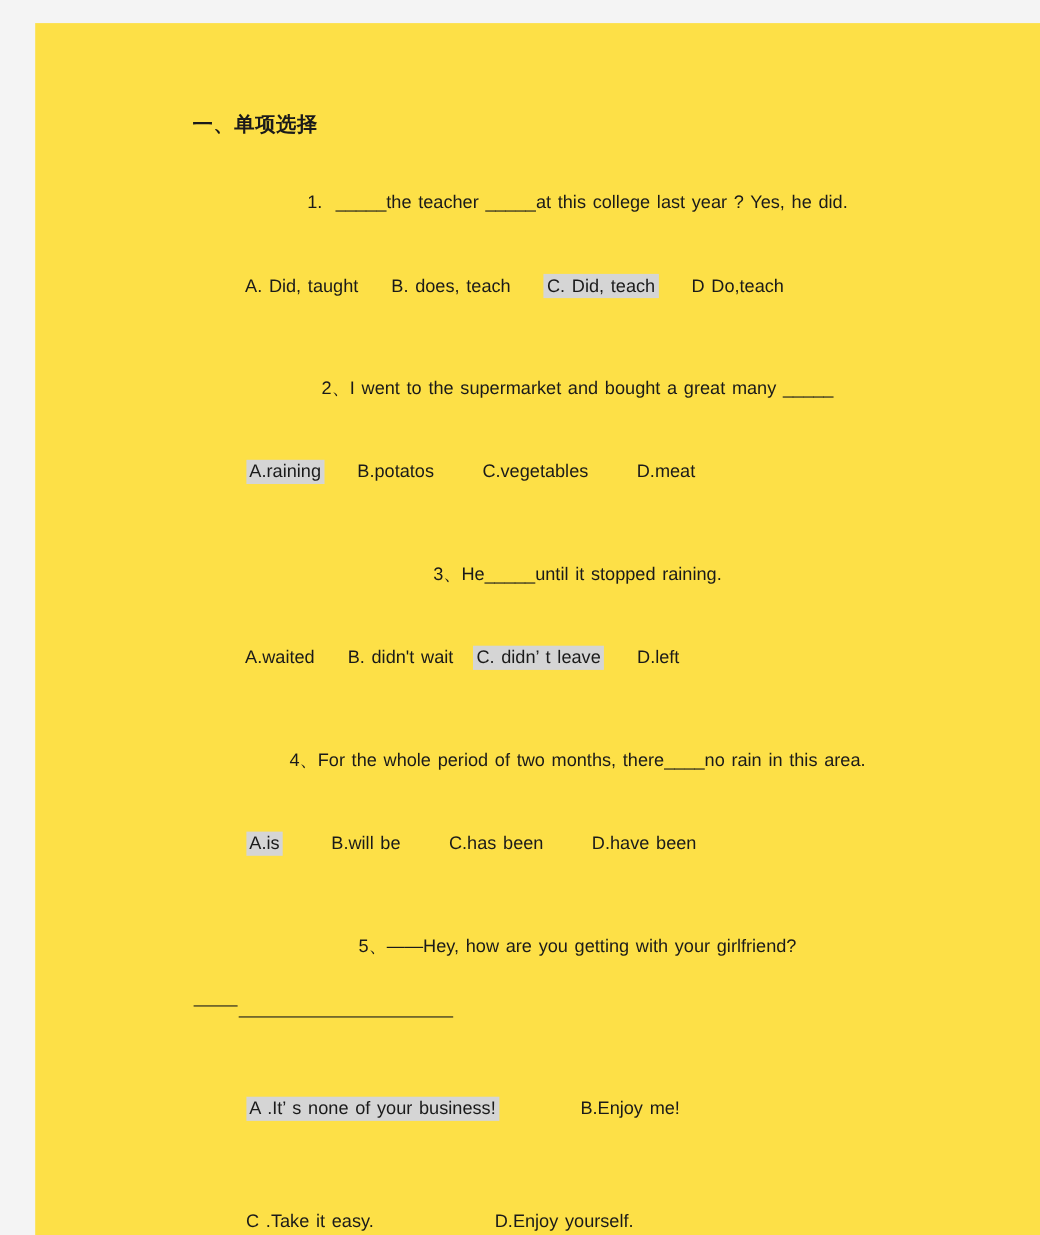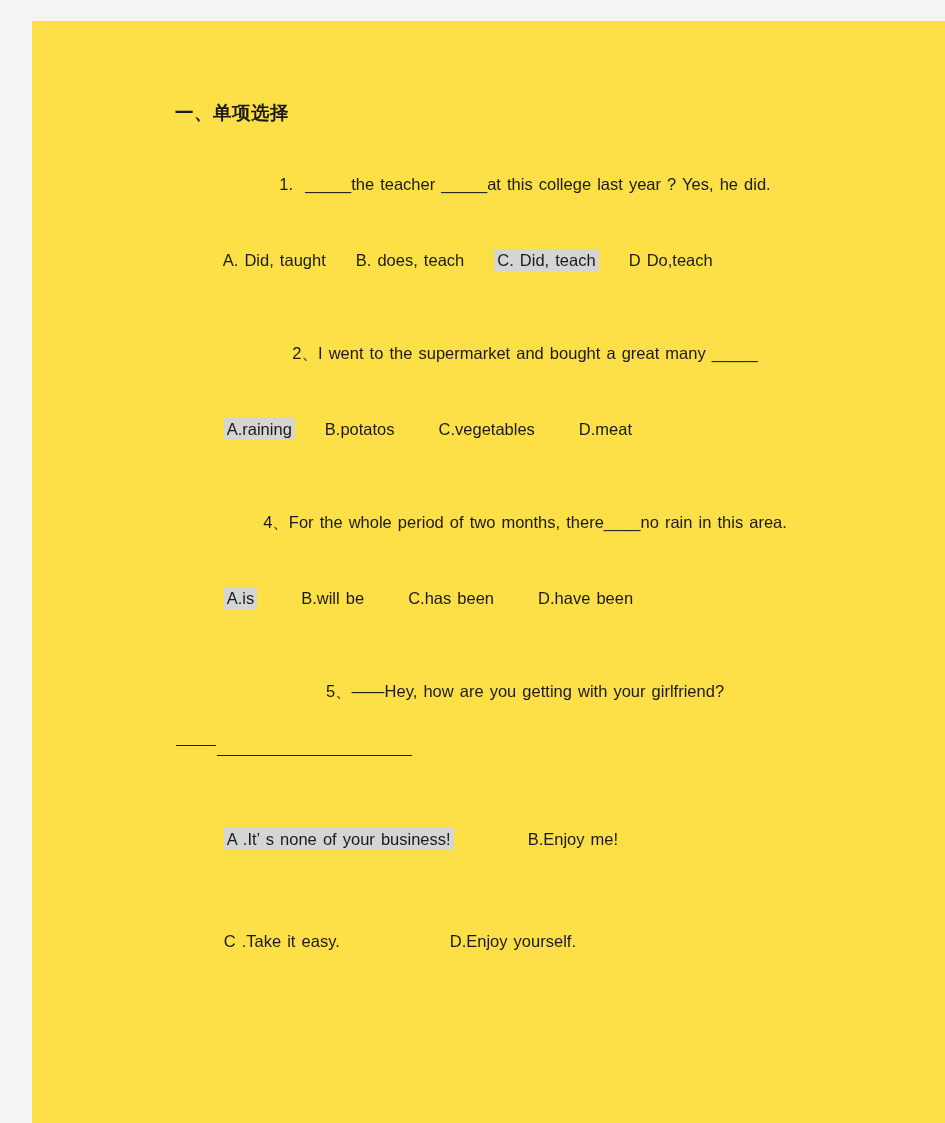--- a/index.html
+++ b/index.html
@@ -114,20 +114,26 @@
       </p>
     </div>
 
     <div class="q-block">
       <p class="q-stem">2、I went to the supermarket and bought a great many _____</p>
       <p class="opt-row">
         <span class="opt hl">A.raining</span><span class="gap-md"></span><span class="opt">B.potatos</span><span class="gap-lg"></span><span class="opt">C.vegetables</span><span class="gap-lg"></span><span class="opt">D.meat</span>
       </p>
     </div>
 
+    <div class="q-block">
+      <p class="q-stem">3、He_____until it stopped raining.</p>
+      <p class="opt-row">
+        <span class="opt">A.waited</span><span class="gap-md"></span><span class="opt">B. didn't wait</span><span class="gap-sm"></span><span class="opt hl">C. didn’ t leave</span><span class="gap-md"></span><span class="opt">D.left</span>
+      </p>
+    </div>
 
     <div class="q-block">
       <p class="q-stem">4、For the whole period of two months, there____no rain in this area.</p>
       <p class="opt-row">
         <span class="opt hl">A.is</span><span class="gap-lg"></span><span class="opt">B.will be</span><span class="gap-lg"></span><span class="opt">C.has been</span><span class="gap-lg"></span><span class="opt">D.have been</span>
       </p>
     </div>
 
     <div class="q-block">
       <p class="q-stem">5、——Hey, how are you getting with your girlfriend?</p>

